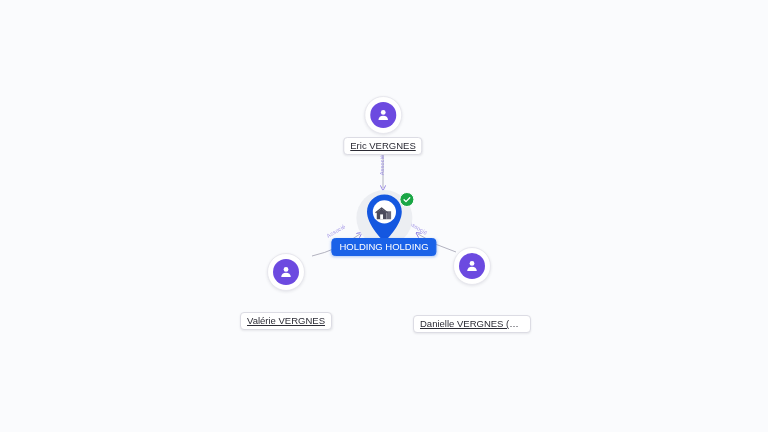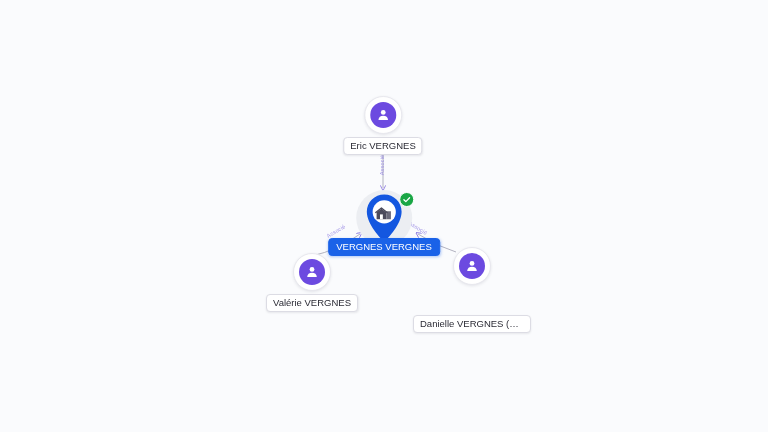--- a/index.html
+++ b/index.html
@@ -67,20 +67,21 @@
     border-radius: 4px;
     padding: 2px 6px 3px 6px;
     font-size: 9.5px;
     line-height: 11px;
     color: #2b2b35;
     white-space: nowrap;
     box-shadow: 0 1px 2px rgba(30, 30, 60, 0.09);
     max-width: 104px;
     overflow: hidden;
     text-overflow: ellipsis;
+    text-decoration: underline;
   }
 
   
   #node-holding {
     position: absolute;
     display: flex;
     flex-direction: column;
     align-items: center;
     transform: translate(-50%, 0);
   }
@@ -206,24 +207,24 @@
           <path d="M1.9 11.9 9.1 6.2l7.2 5.7" fill="none" stroke="#4b4b5c" stroke-width="1.7" stroke-linecap="round" stroke-linejoin="round"></path>
           <rect x="7.3" y="14.4" width="3.6" height="6.1" fill="#ffffff"></rect>
         </svg>
       </div>
       <div class="verified-badge">
         <svg width="9" height="9" viewBox="0 0 24 24" aria-hidden="true">
           <path d="M4.5 12.6 9.6 17.6 19.6 7.2" fill="none" stroke="#ffffff" stroke-width="3.4" stroke-linecap="round" stroke-linejoin="round"></path>
         </svg>
       </div>
     </div>
-    <div class="holding-label">VERGNES VERGNES</div>
-  </div>
-
-  <div class="node" id="node-valerie" style="left:312px; top:253px;">
+    <div class="holding-label">HOLDING HOLDING</div>
+  </div>
+
+  <div class="node" id="node-valerie" style="left:286px; top:253px;gap:18px;">
     <div class="person-avatar">
       <div class="person-disc">
         <svg width="16" height="16" viewBox="0 0 24 24" aria-hidden="true">
           <circle cx="12" cy="8.2" r="3.6" fill="#ffffff"></circle>
           <path d="M4.8 19.4c0-3.9 3.2-6.2 7.2-6.2s7.2 2.3 7.2 6.2z" fill="#ffffff"></path>
         </svg>
       </div>
     </div>
     <div class="node-label">Valérie VERGNES</div>
   </div>

